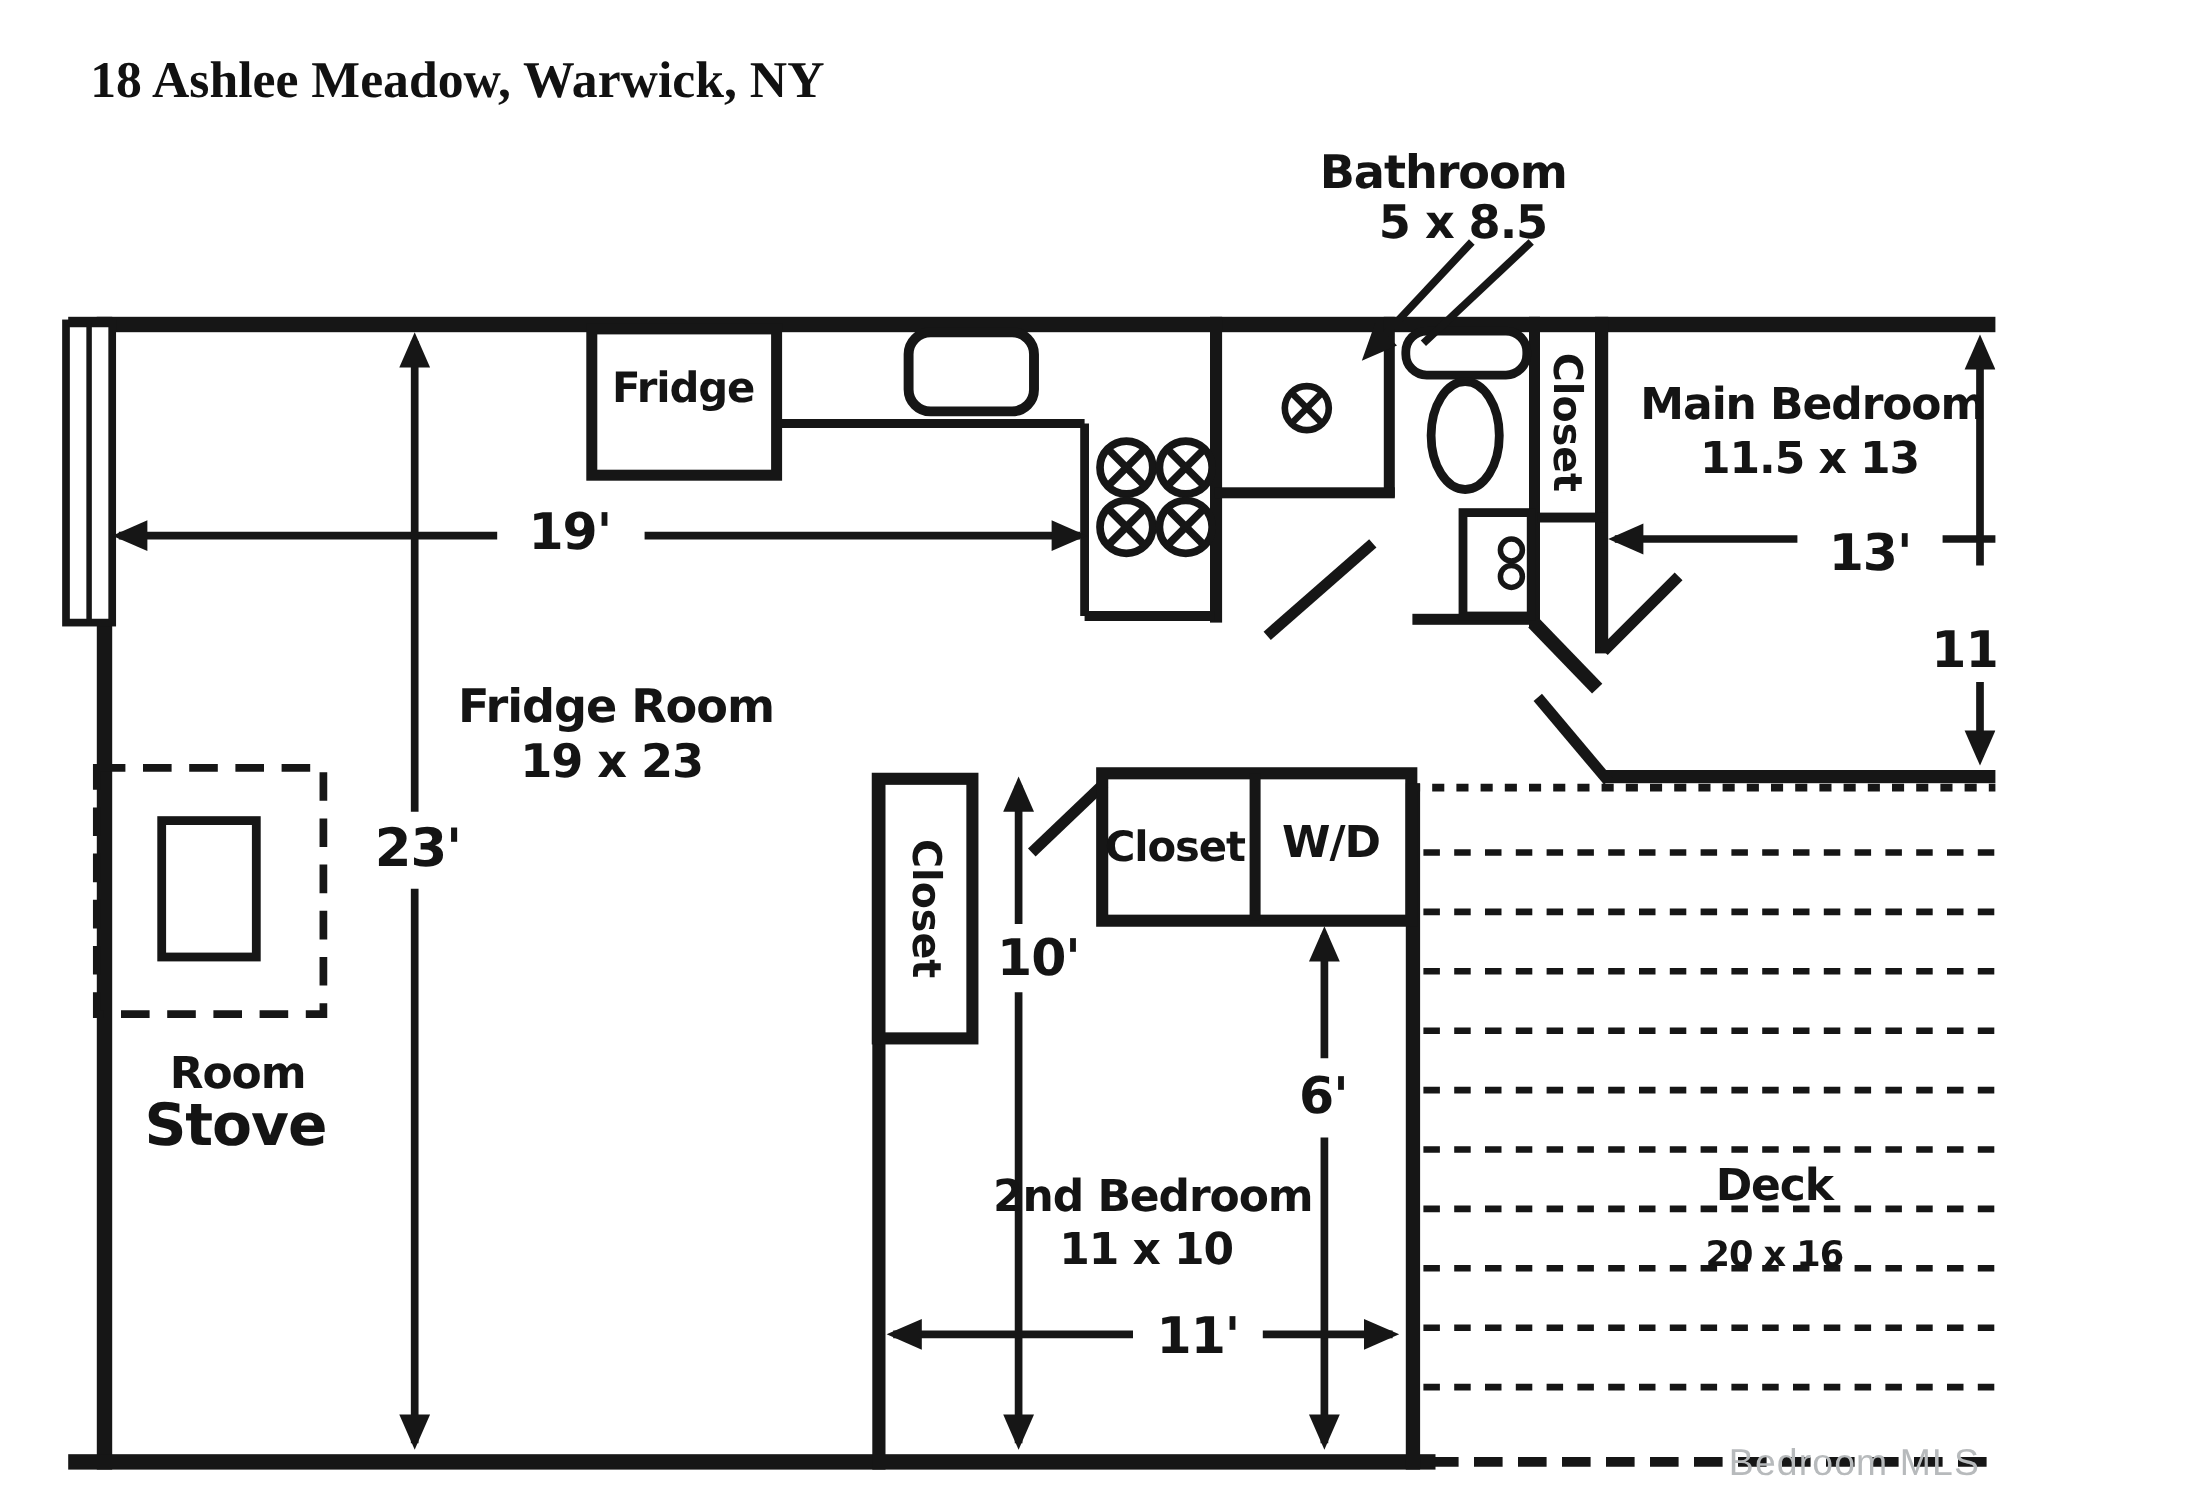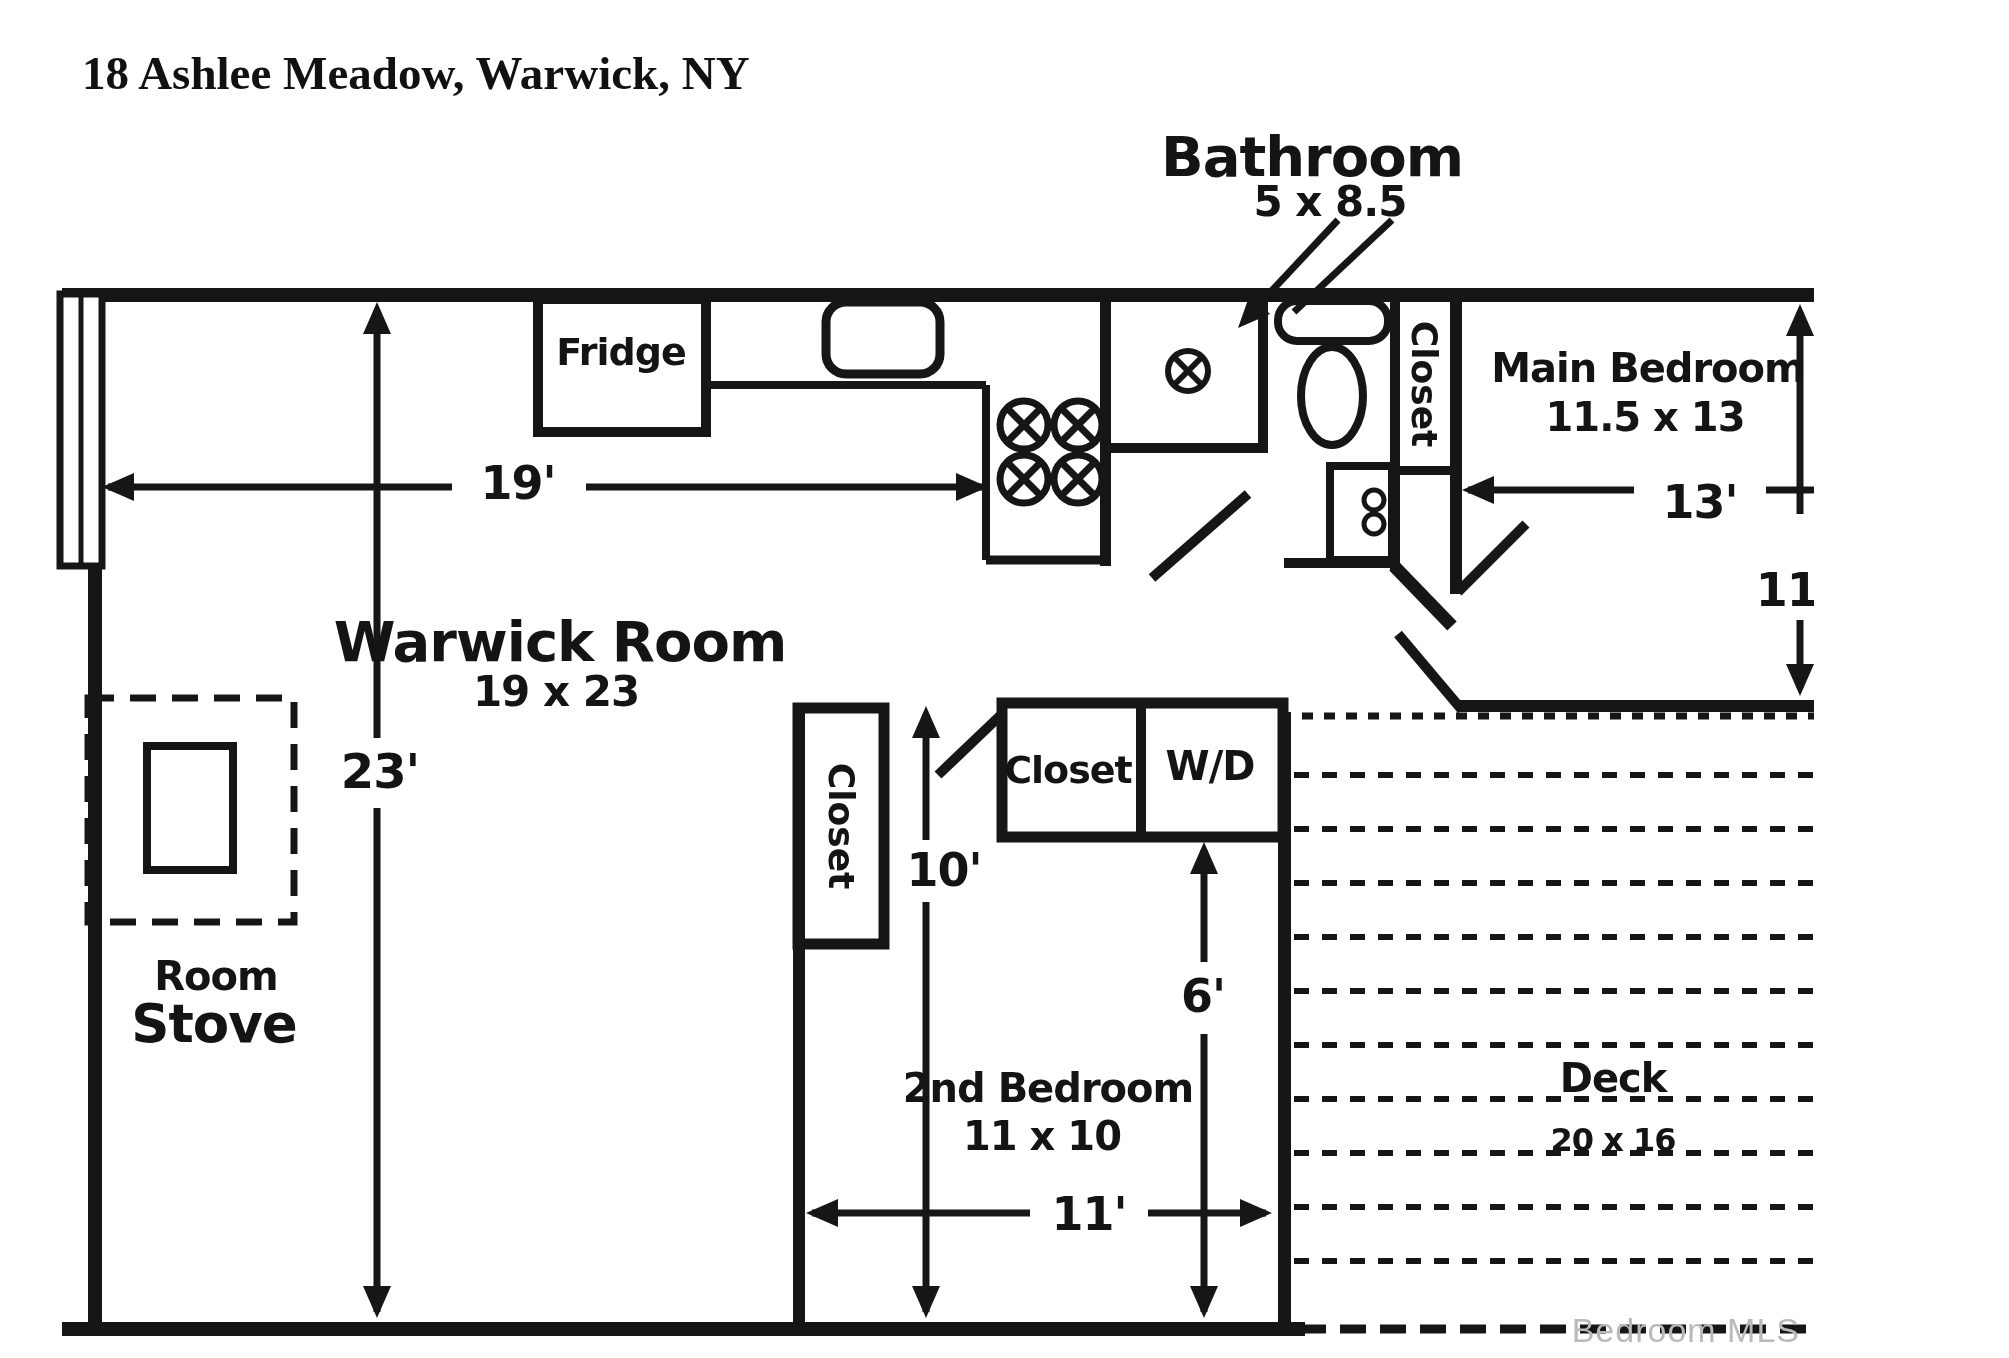--- a/index.html
+++ b/index.html
@@ -11,21 +11,21 @@
   .label{
     position:absolute;transform:translate(-50%,-50%);
     font-weight:700;white-space:nowrap;color:#141414;
     font-family:"DejaVu Sans",sans-serif;letter-spacing:-1px;line-height:1;
   }
   .title{
     position:absolute;left:82px;top:46px;transform:none;
     font-family:"Liberation Serif",serif;font-weight:700;font-size:47px;
     letter-spacing:0;color:#111;
   }
-  .room{font-size:56px;}
+  .room{font-size:42px;}
   .room-dim{font-size:42px;}
   .dim{font-size:46px;}
   .fixture{font-size:38px;}
   .vertical{writing-mode:vertical-rl;letter-spacing:0;}
   .watermark{
     position:absolute;right:14px;bottom:8px;transform:none;
     font-family:"Liberation Sans",sans-serif;font-weight:400;
     font-size:34px;color:#b7babc;letter-spacing:1px;
   }
 </style>
@@ -204,21 +204,21 @@
     </g>
   </svg>
 
   <div class="title">18 Ashlee Meadow, Warwick, NY</div>
 
   <div class="label room" style="left:1312px;top:157px;">Bathroom</div>
   <div class="label room-dim" style="left:1330px;top:202px;">5 x 8.5</div>
 
   <div class="label fixture" style="left:621px;top:352px;">Fridge</div>
 
-  <div class="label room" style="left:560px;top:642px;">Warwick Room</div>
+  <div class="label room" style="left:560px;top:642px;">Fridge Room</div>
   <div class="label room-dim" style="left:556px;top:692px;">19 x 23</div>
 
   <div class="label room" style="left:1648px;top:368px;font-size:40px;">Main Bedroom</div>
   <div class="label room-dim" style="left:1645px;top:417px;font-size:40px;">11.5 x 13</div>
 
   <div class="label room" style="left:1048px;top:1088px;font-size:40px;">2nd Bedroom</div>
   <div class="label room-dim" style="left:1042px;top:1136px;font-size:40px;">11 x 10</div>
 
   <div class="label room" style="left:1613px;top:1078px;font-size:40px;">Deck</div>
   <div class="label room-dim" style="left:1613px;top:1140px;font-size:32px;">20 x 16</div>

